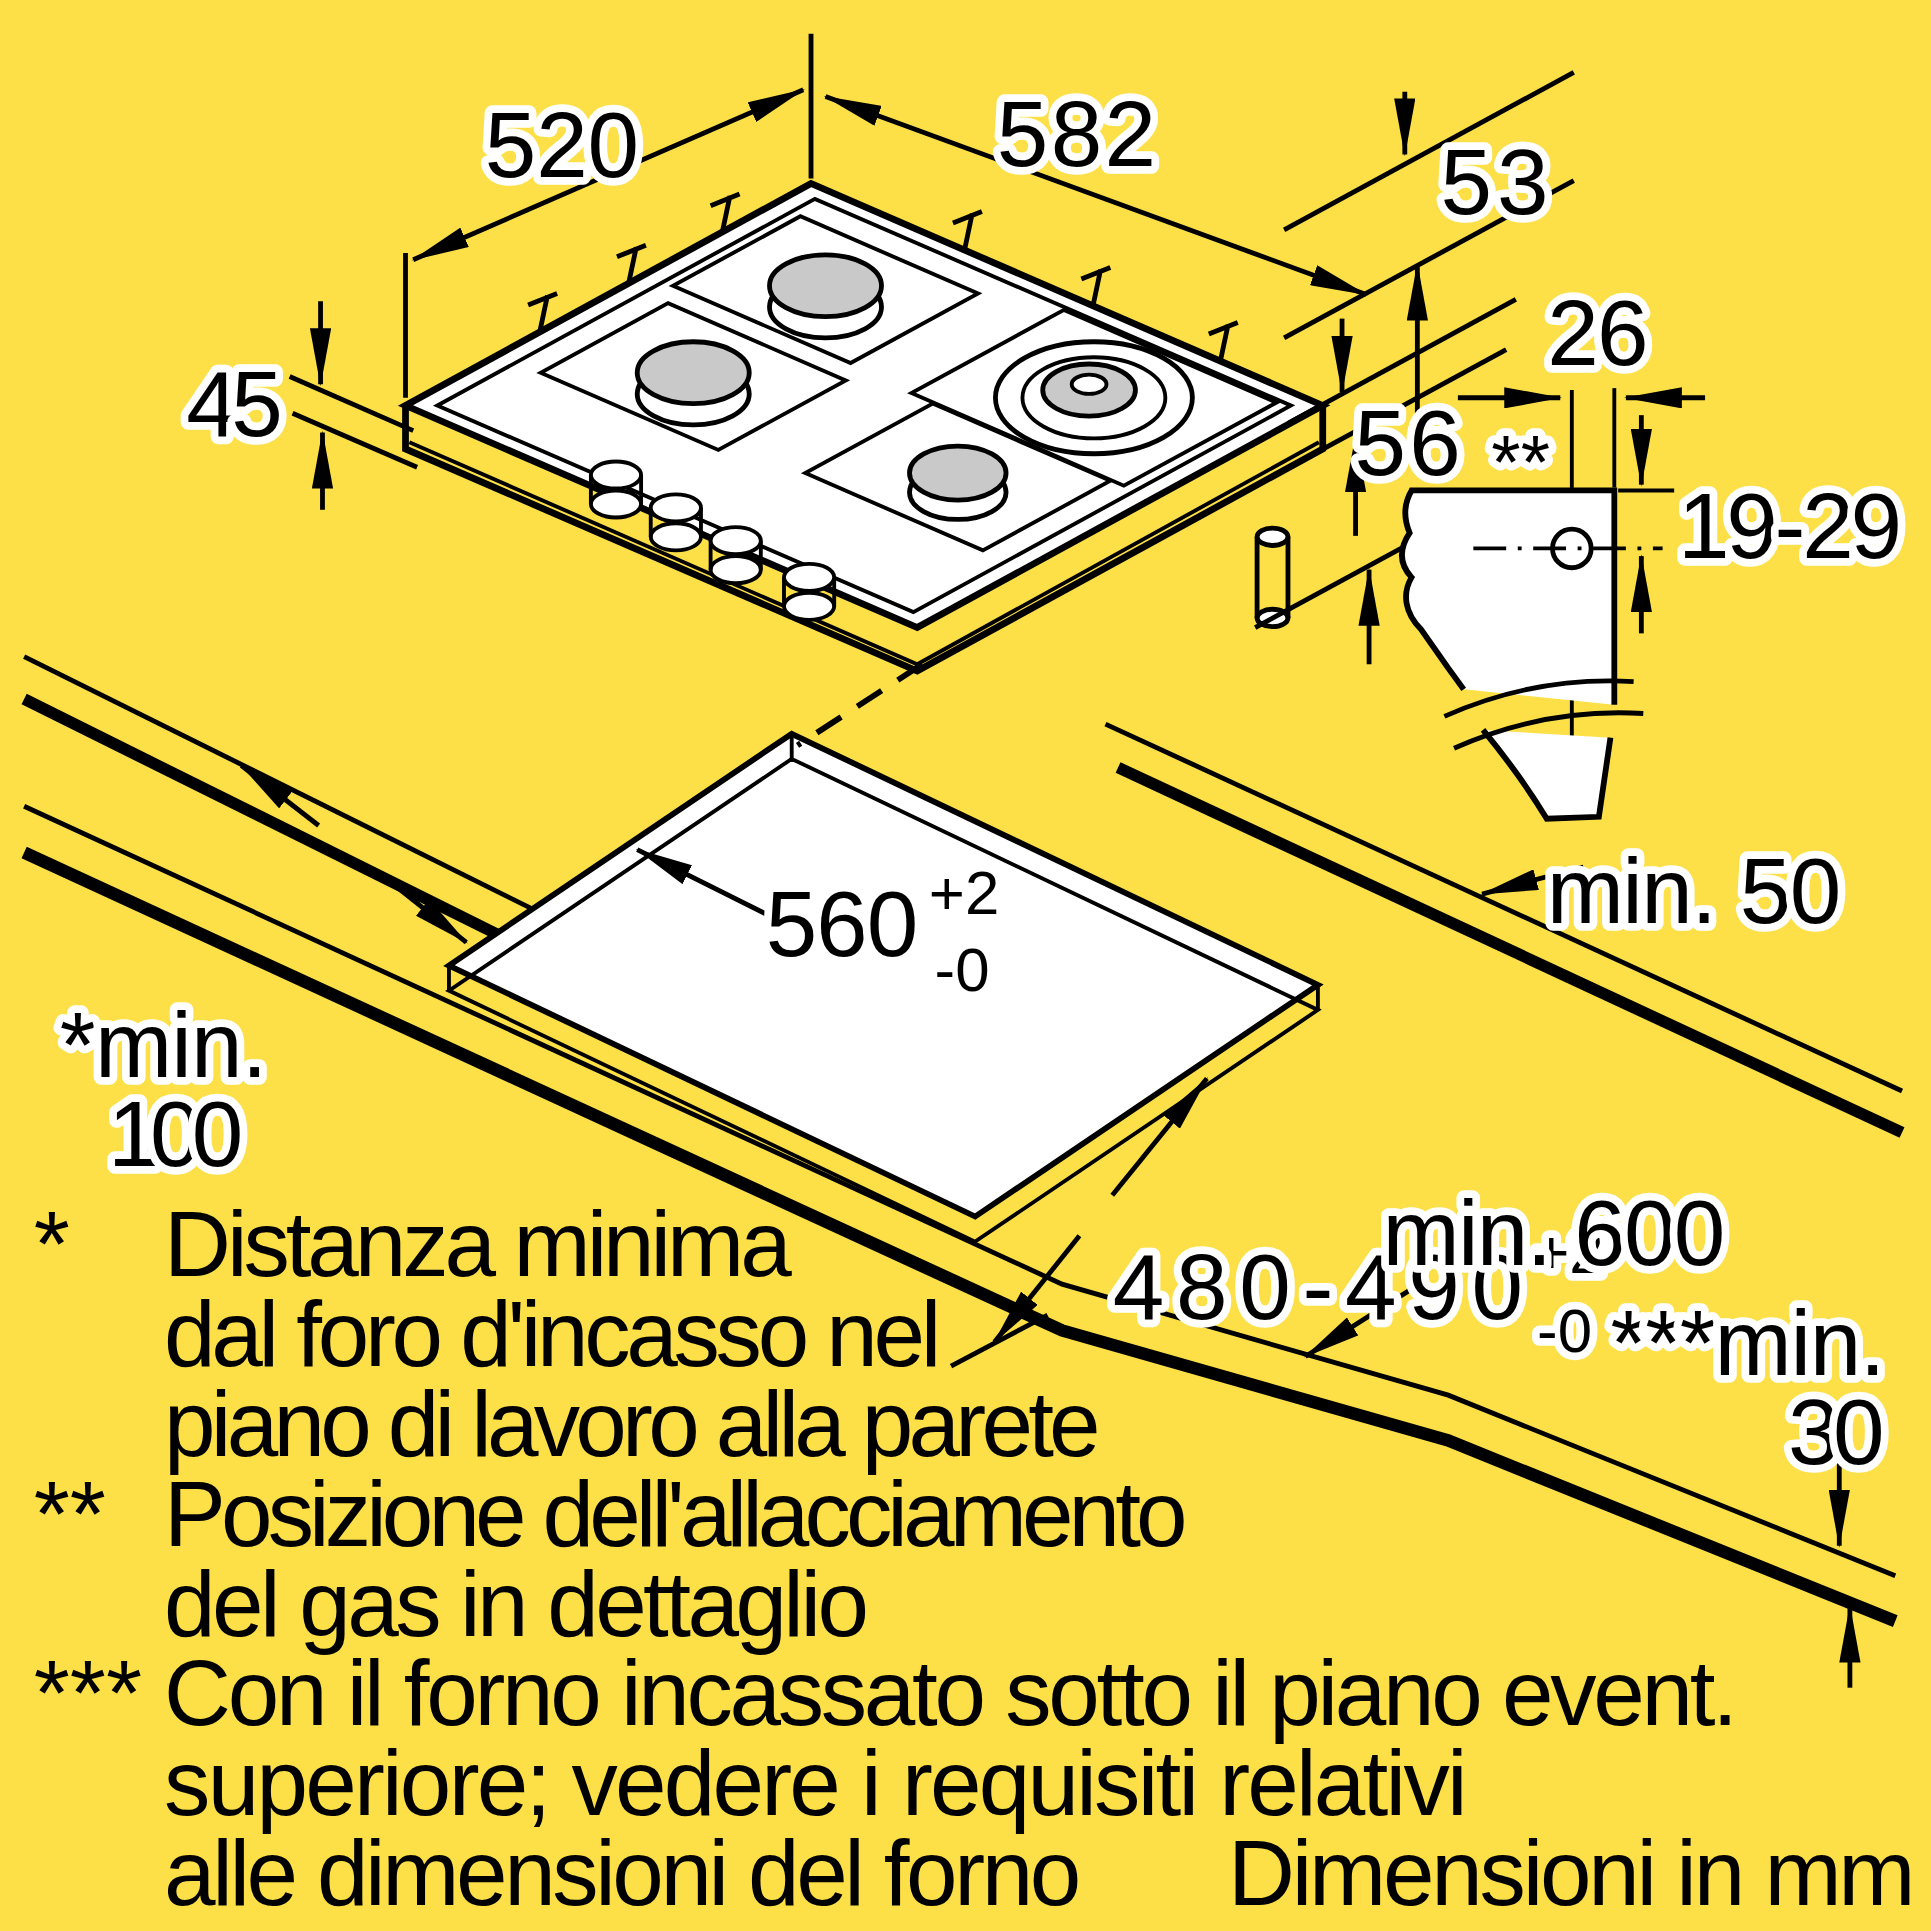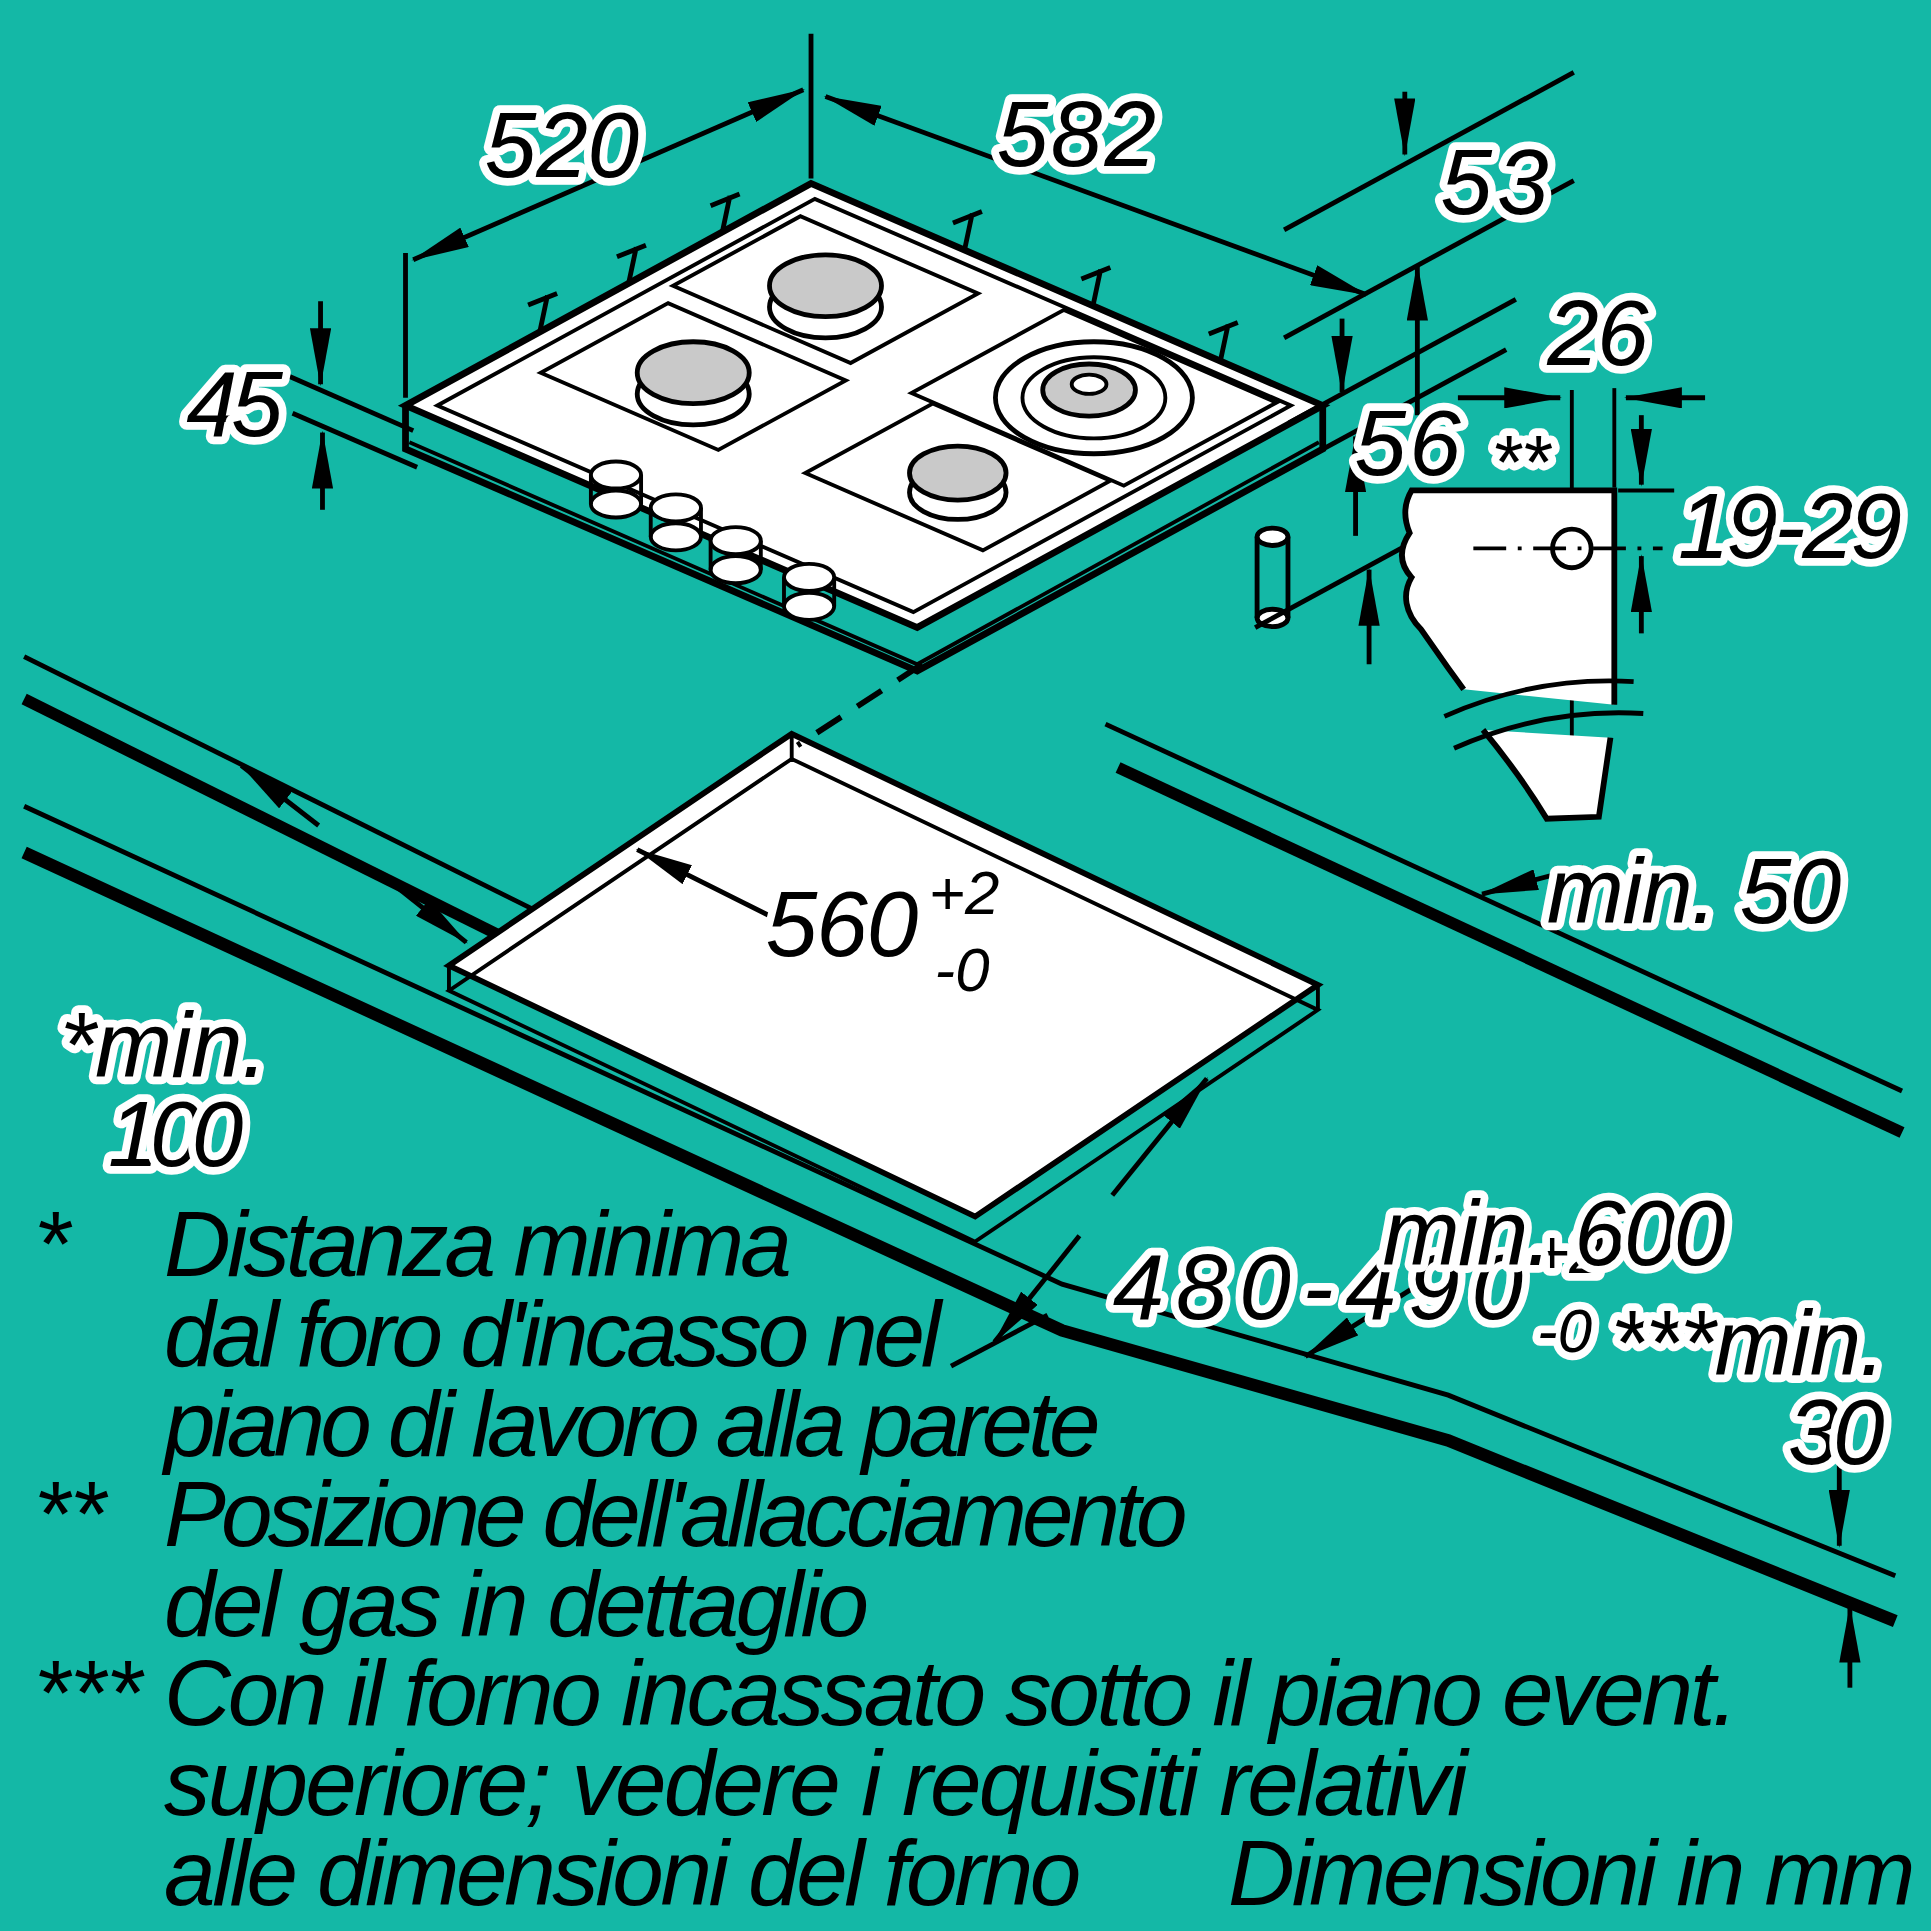--- a/index.html
+++ b/index.html
@@ -1,16 +1,16 @@
 <!DOCTYPE html>
 <html><head>
 <meta charset="utf-8">
 <style>
   html,body{margin:0;padding:0;background:#ffffff;}
-  .stage{width:1931px;height:1931px;position:relative;background:#14b8a6;font-style:italic;}
+  .stage{width:1931px;height:1931px;position:relative;background:#fde047;}
   svg{display:block;}
   text{font-family:"Liberation Sans","DejaVu Sans",sans-serif;fill:#000;}
   .dim{font-size:96px;}
   .dimsmall{font-size:64px;}
   .note{font-size:96px;}
   .halo{paint-order:stroke;stroke:#ffffff;stroke-width:16px;stroke-linejoin:round;}
 </style>
 </head>
 <body>
 

